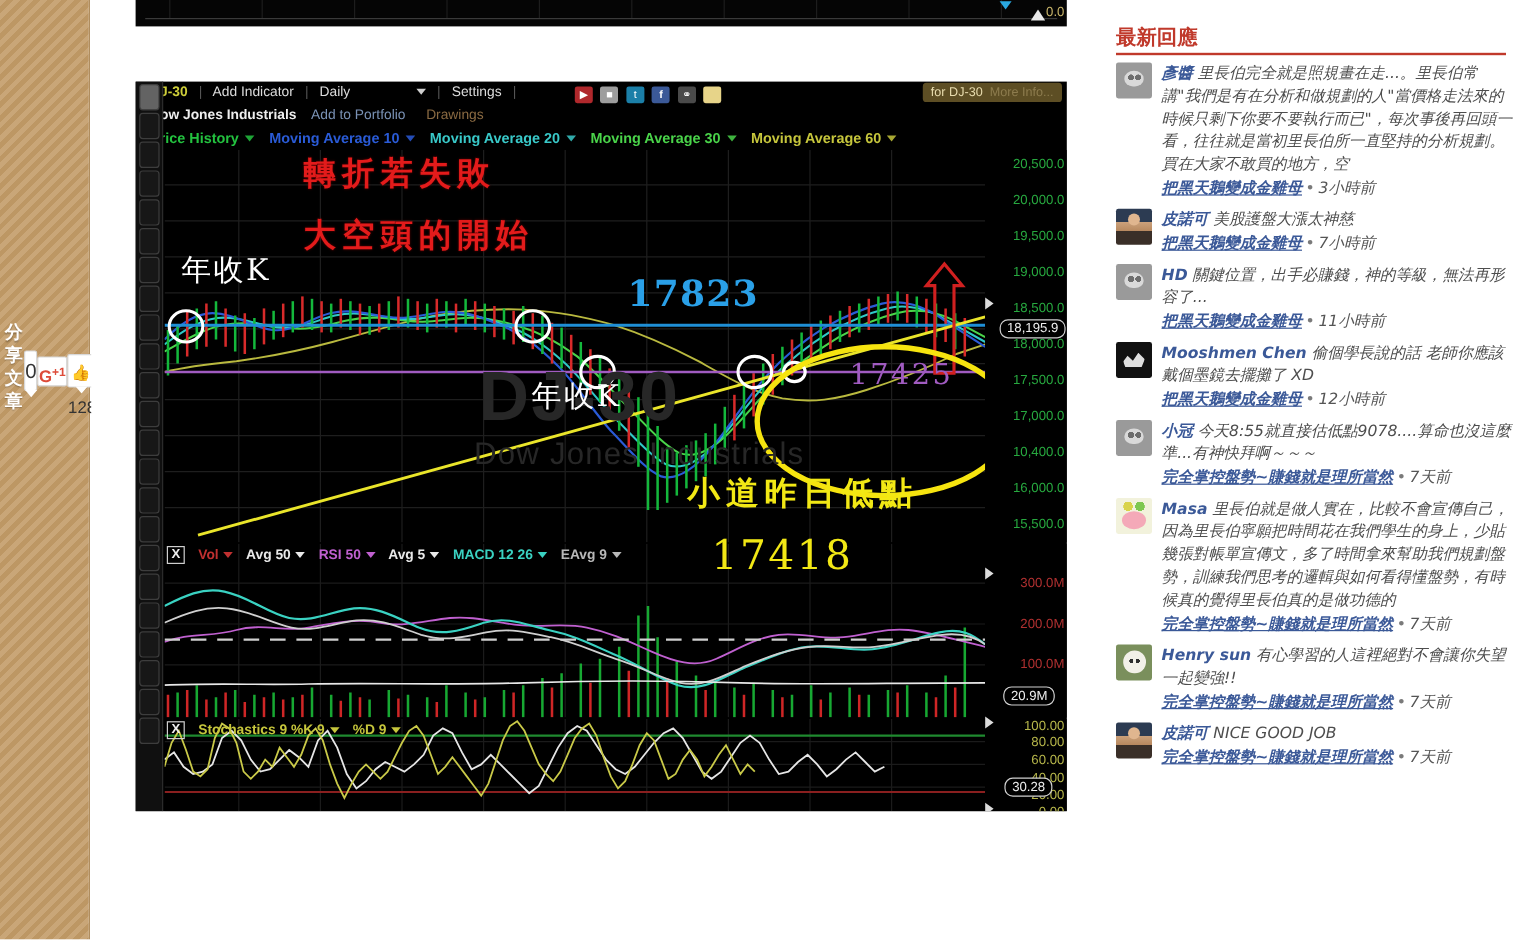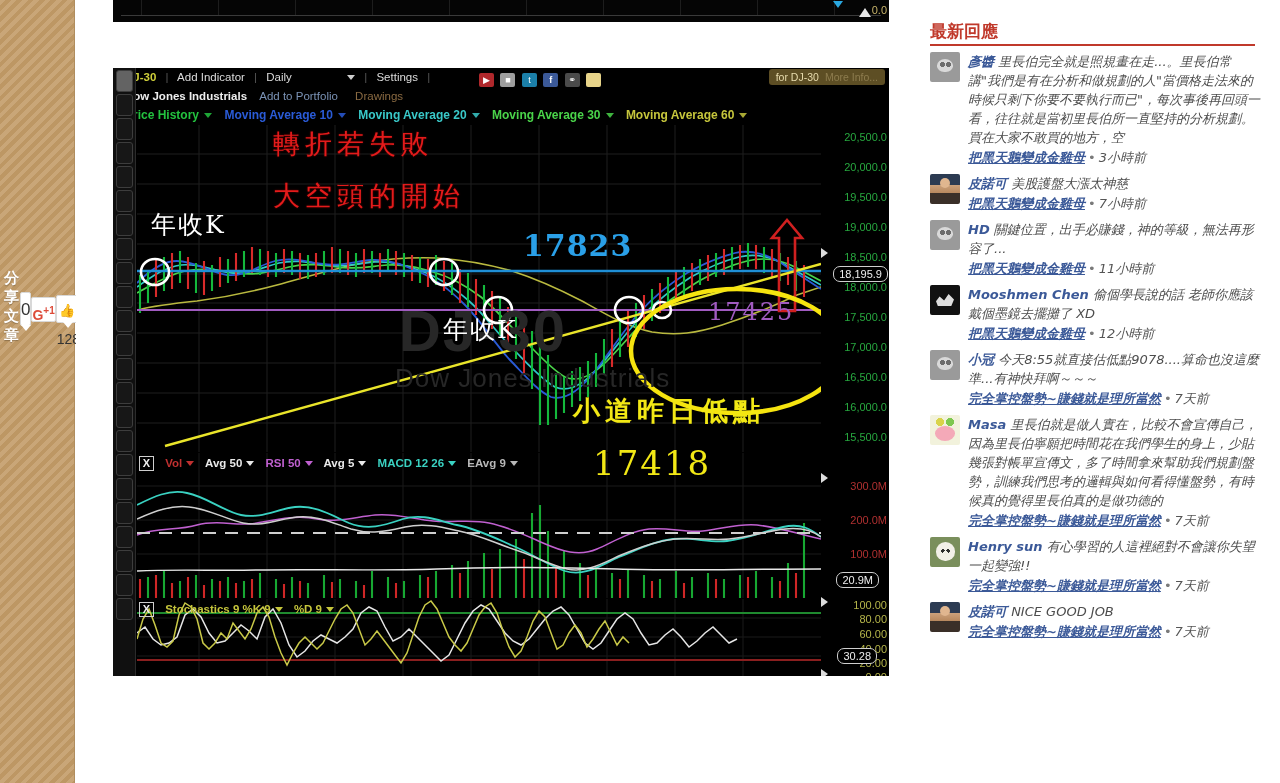--- a/index.html
+++ b/index.html
@@ -280,25 +280,24 @@
   .c-avg  { color:#e9e9e9; }
   .c-rsi  { color:#c060d0; }
   .c-macd { color:#3ad2c2; }
   .c-eavg { color:#b8b8b8; }
   .c-stoch{ color:#c6c63c; }
 
   
   #anno { position:absolute; left:0; top:0; width:776px; height:608px; pointer-events:none; }
   .anno-txt { position:absolute; white-space:nowrap; }
   .red-anno {
-    color:#e31b1b; font-size:27px; font-weight:normal;
+    color:#e31b1b; font-size:27px; font-weight:bold;
     font-family:"DejaVu Serif","Liberation Serif",serif;
     letter-spacing:5px;
     text-shadow:0 0 2px rgba(180,0,0,.6);
-    margin-left:20px;
   }
   .white-anno {
     color:#ffffff; font-size:25px;
     font-family:"DejaVu Serif","Liberation Serif",serif;
     letter-spacing:2px;
   }
   .blue-anno {
     color:#2aa0e8; font-size:30px; font-weight:bold;
     font-family:"DejaVu Serif","Liberation Serif",serif;
     letter-spacing:1px;
@@ -716,21 +715,21 @@
 
         <div class="axis">
           <div class="lbl green" style="top:6px">20,500.0</div>
           <div class="lbl green" style="top:36px">20,000.0</div>
           <div class="lbl green" style="top:66px">19,500.0</div>
           <div class="lbl green" style="top:96px">19,000.0</div>
           <div class="lbl green" style="top:126px">18,500.0</div>
           <div class="lbl green" style="top:156px">18,000.0</div>
           <div class="lbl green" style="top:186px">17,500.0</div>
           <div class="lbl green" style="top:216px">17,000.0</div>
-          <div class="lbl green" style="top:246px">16,500.0</div>
+          <div class="lbl green" style="top:246px">10,400.0</div>
           <div class="lbl green" style="top:276px">16,000.0</div>
           <div class="lbl green" style="top:306px">15,500.0</div>
           <div class="cursor" style="top:123px"></div>
           <div class="boxval" style="top:141px">18,195.9</div>
         </div>
       </div>
 
       <div class="pane" id="pane-vol">
         <div class="subhdr">
           <span class="xbtn">X</span>

